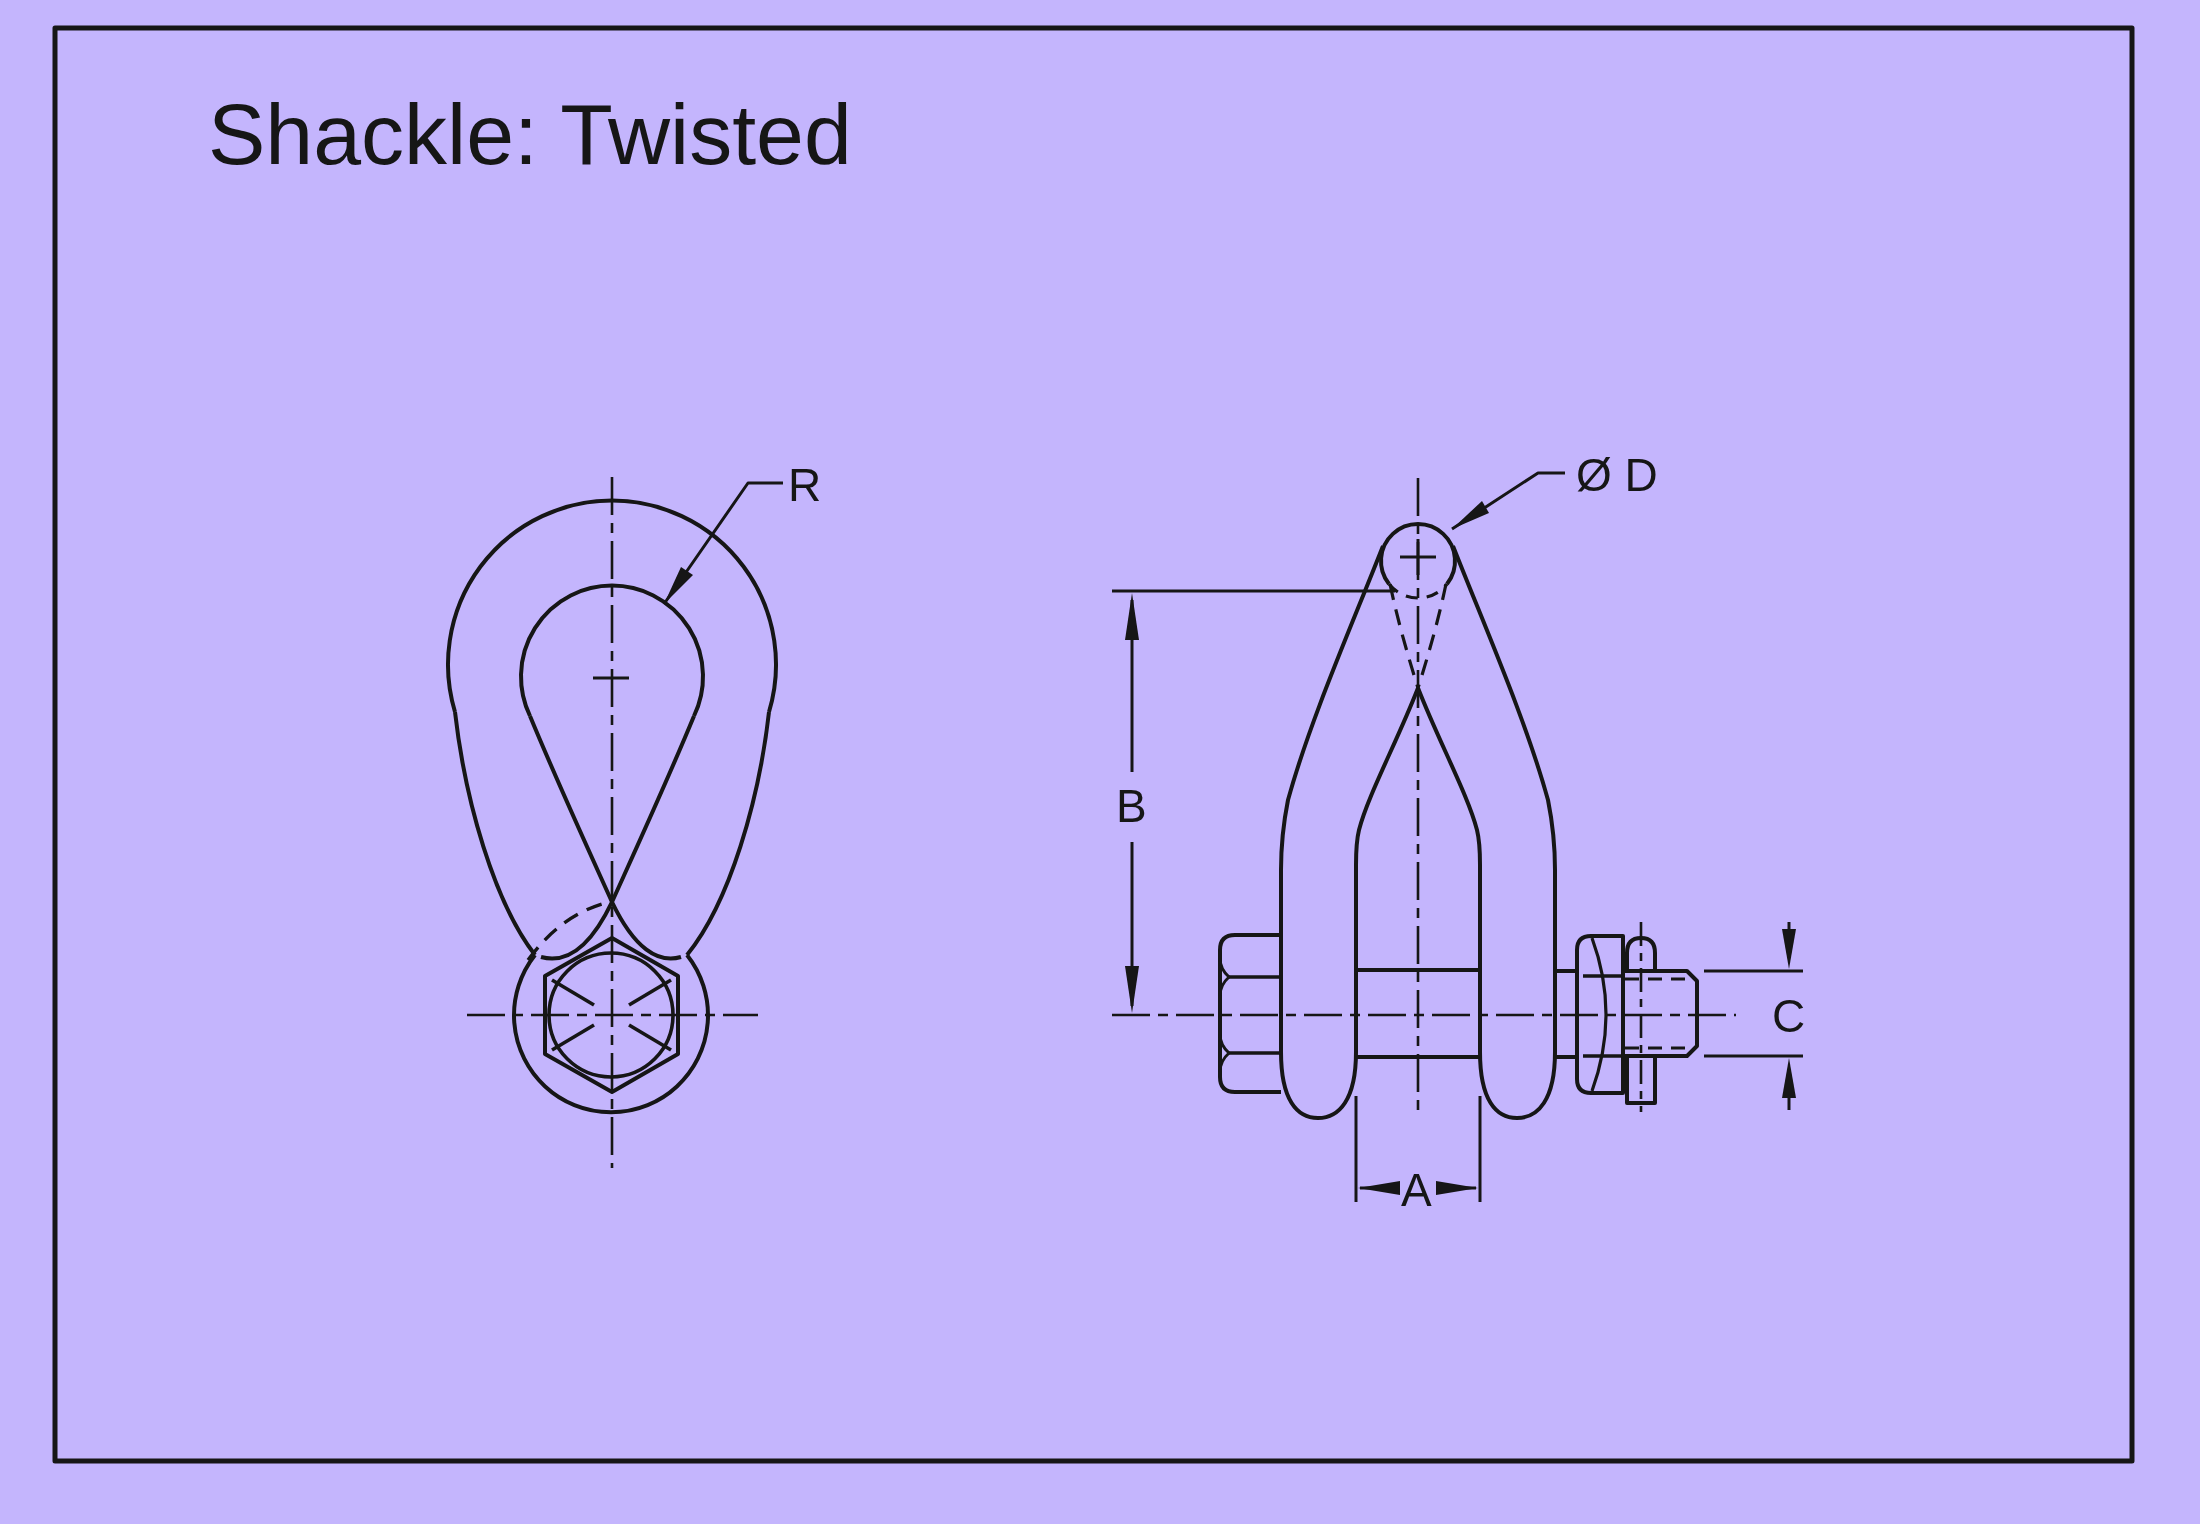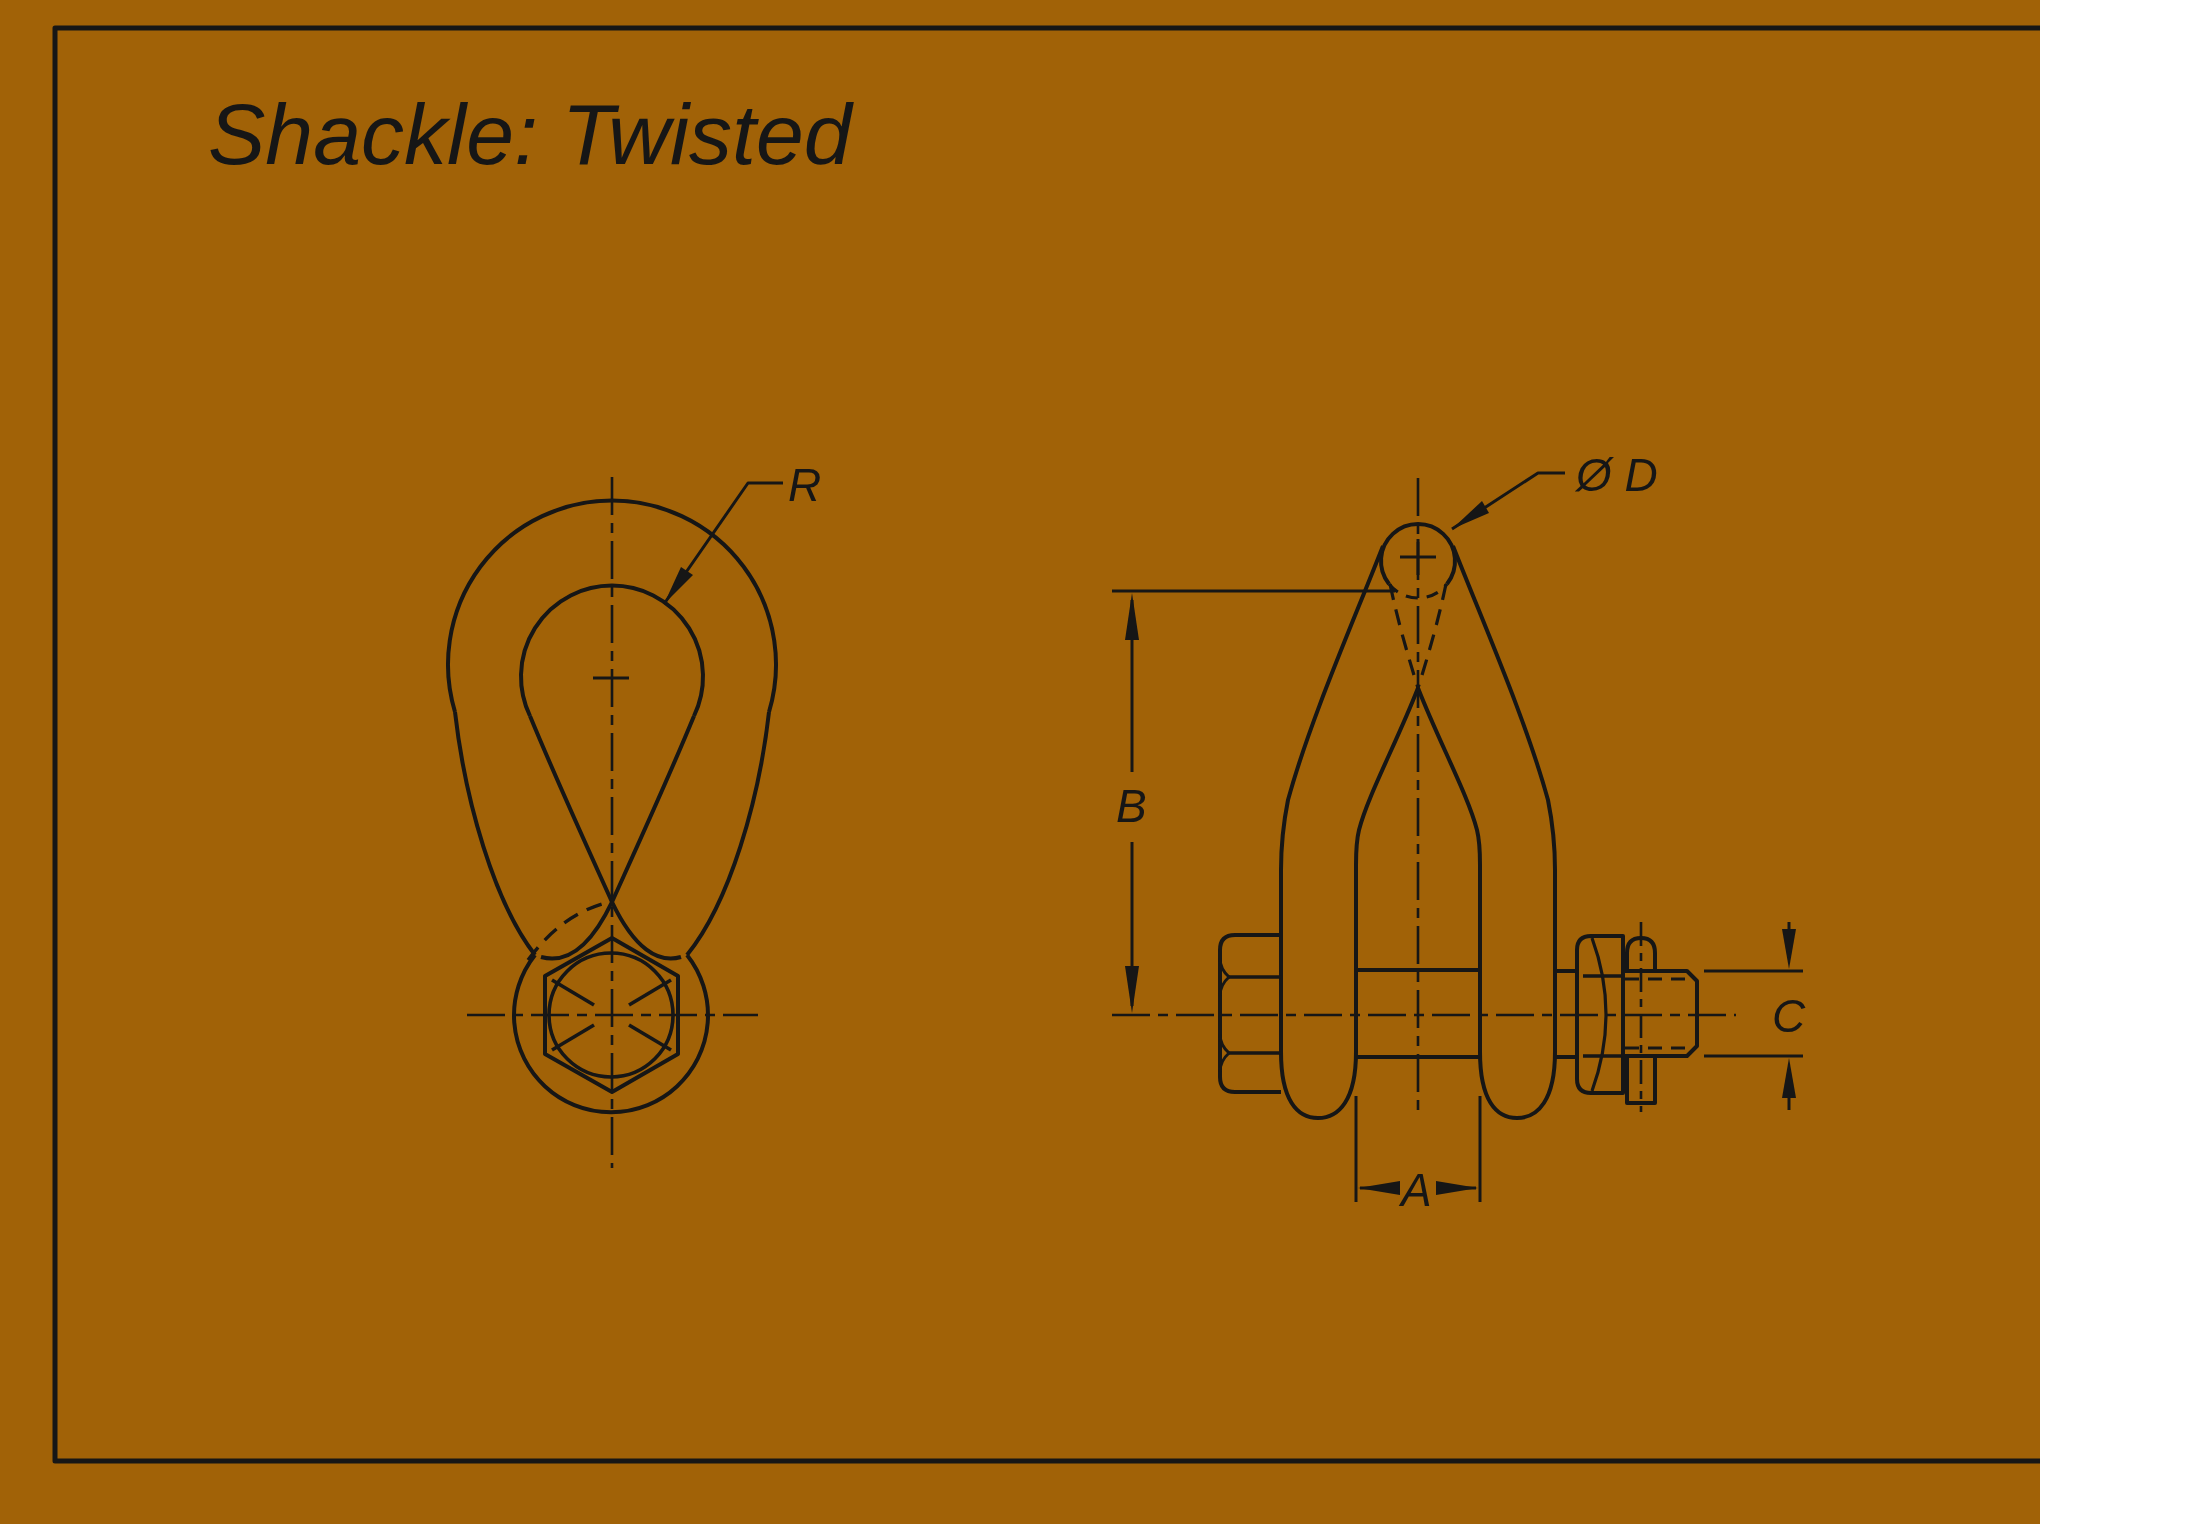--- a/index.html
+++ b/index.html
@@ -1,22 +1,21 @@
 <!DOCTYPE html>
 <html><head>
 <meta charset="utf-8">
 <style>
   html,body{margin:0;padding:0;background:#ffffff;}
   .stage{
     position:relative;
-    width:2040px;height:1524px;
-    background:#a16207;
+    width:2200px;height:1524px;
+    background:#c4b5fd;
     font-family:"Liberation Sans", sans-serif;
     overflow:hidden;
-    font-style:italic;
   }
   .stage svg{position:absolute;left:0;top:0;}
   text{fill:#161616;}
   .title-text{font-size:86px;letter-spacing:0px;}
   .dim-text{font-size:46px;}
 </style>
 </head>
 <body>
 
 <div class="stage">

